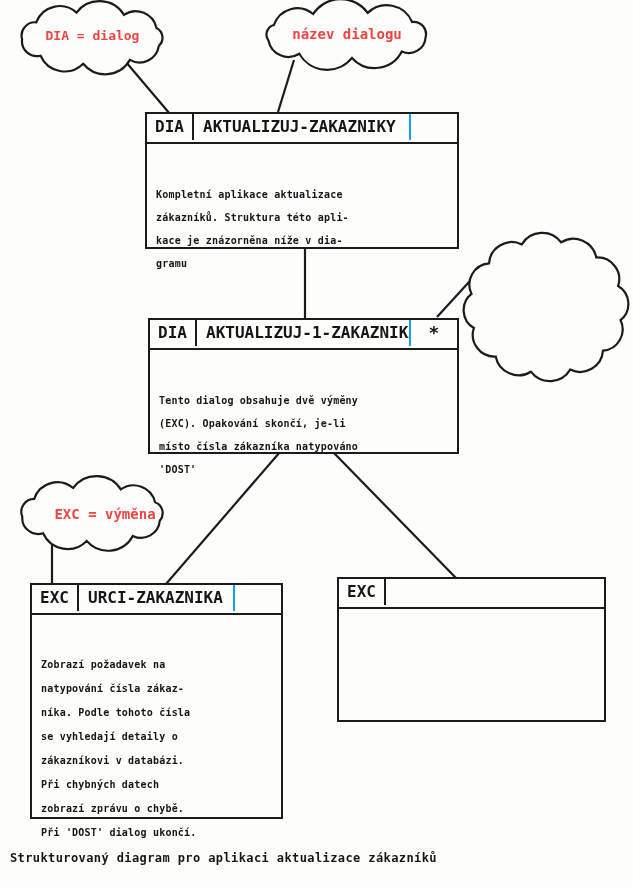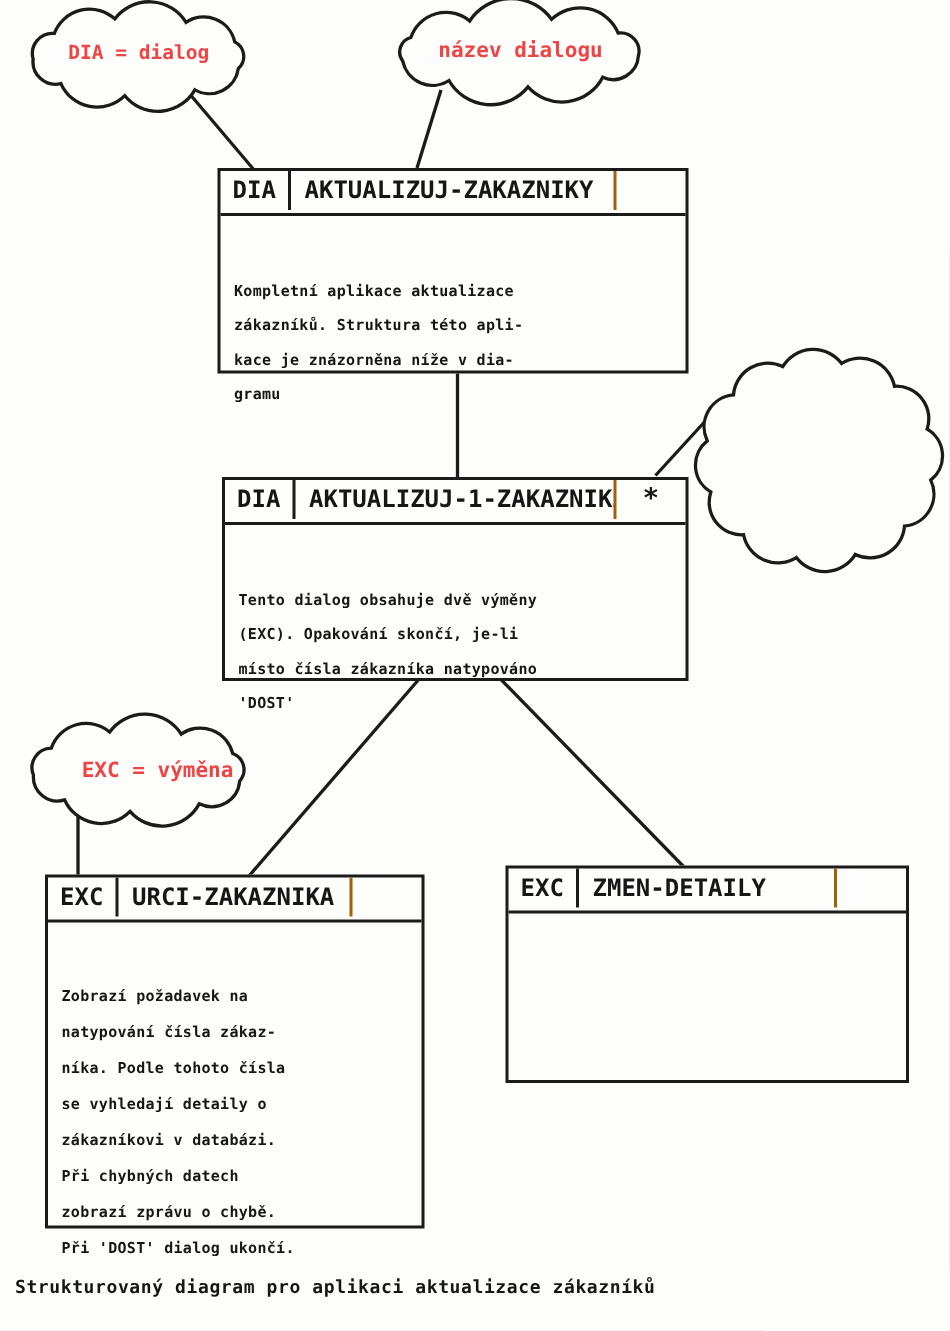--- a/index.html
+++ b/index.html
@@ -29,21 +29,21 @@
     border-bottom:2px solid #1b1b1b;
     font-weight:700;font-size:16px;
     height:28px;line-height:26px;
   }
   .box-header .cell-tag{
     flex:0 0 45px;text-align:center;
     border-right:2px solid #1b1b1b;
   }
   .box-header .cell-name{
     flex:1 1 auto;padding-left:9px;
-    border-right:2px solid #a16207;
+    border-right:2px solid #0ea5e9;
     white-space:nowrap;overflow:hidden;
   }
   .box-header .cell-mark{
     flex:0 0 46px;text-align:center;font-size:18px;
   }
   .box-body{
     padding:7px 8px 0 9px;
     font-size:10px;font-weight:700;
     line-height:23px;
     white-space:pre-line;
@@ -132,20 +132,19 @@
 se vyhledají detaily o
 zákazníkovi v databázi.
 Při chybných datech
 zobrazí zprávu o chybě.
 Při 'DOST' dialog ukončí.</div>
   </div>
 
   <div class="jsp-box" id="box-zmen-detaily">
     <div class="box-header">
       <span class="cell-tag">EXC</span>
-      <span class="cell-name">ZMEN-DETAILY</span>
       <span class="cell-mark"></span>
     </div>
   </div>
 
   <div id="caption">Strukturovaný diagram pro aplikaci aktualizace zákazníků</div>
 
 </div>
 
 </body></html>

